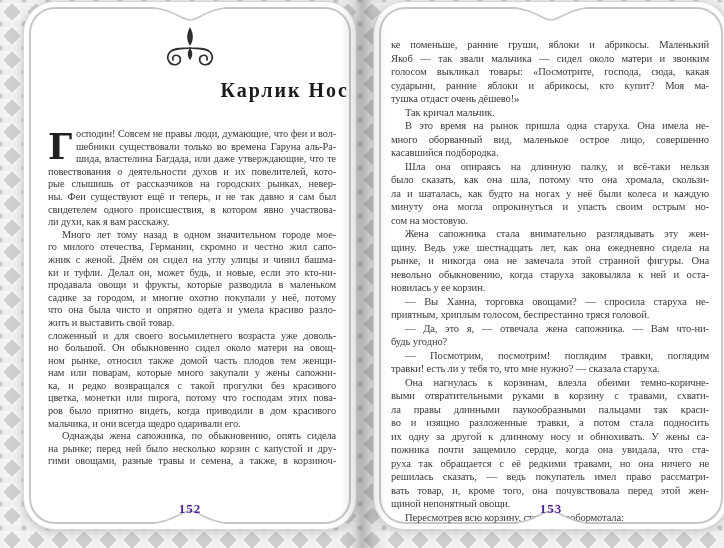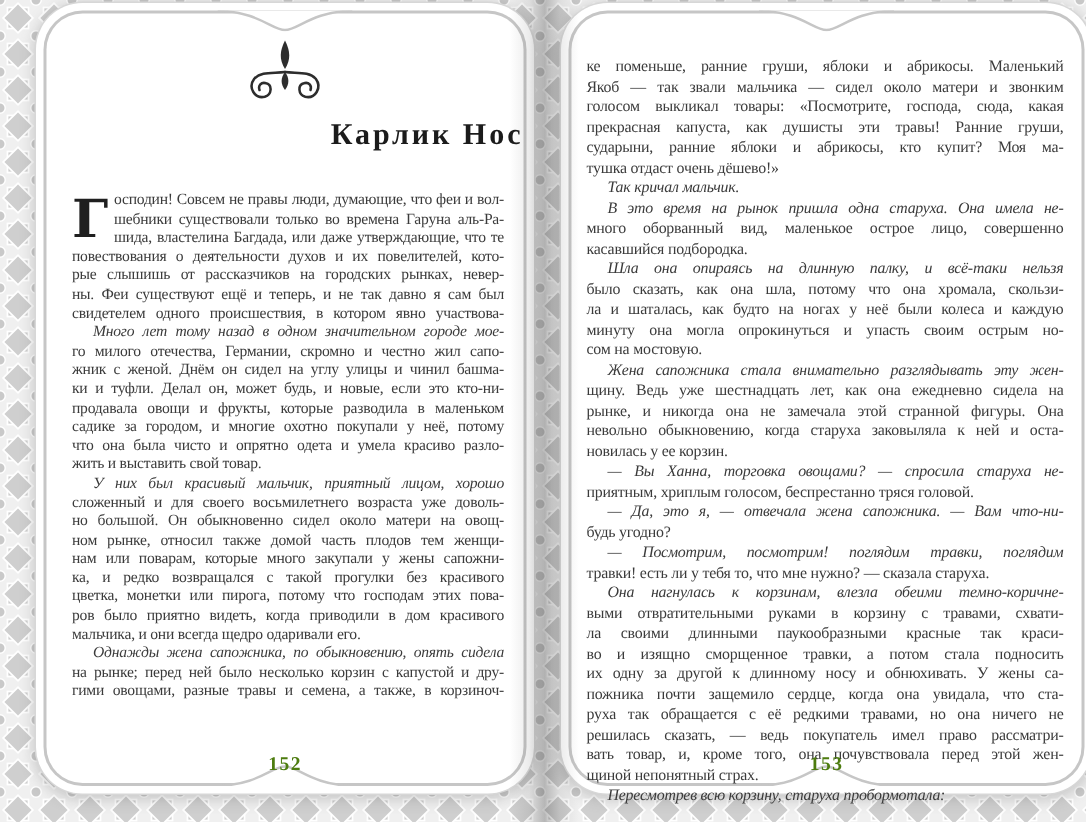--- a/index.html
+++ b/index.html
@@ -59,36 +59,36 @@
   }
   .page.right .text {
     margin-top: 0;
     padding: 29px 12px 0 10px;
     font-size: 10.6px;
     line-height: 13.5px;
   }
 
   .line { text-align: justify; text-align-last: justify; }
   .line.end { text-align-last: left; }
-  .line.ind { text-indent: 14px; font-style: italic; }
+  .line.ind { text-indent: 14px; }
 
   .dropcap {
     float: left;
     width: 23px; height: 36px;
     margin: 1px 5px 0 0;
     font-family: "DejaVu Serif", serif;
     font-size: 35px; line-height: 35px; font-weight: bold;
     color: #1f1f1f;
   }
 
   .pagenum {
     position: absolute; left: 0; right: 0; bottom: 5px;
     text-align: center;
     font-weight: bold; font-size: 13px; letter-spacing: 1px;
-    color: #4d7c0f;
+    color: #4c1d95;
     z-index: 4;
   }
 </style>
 </head>
 <body>
 
 <div class="spread">
 
   <svg class="bg" width="724" height="548">
     <defs>
@@ -126,29 +126,29 @@
 
     <div class="text">
         <span class="dropcap">Г</span>
         <div class="line">осподин! Совсем не правы люди, думающие, что феи и вол-</div>
         <div class="line">шебники существовали только во времена Гаруна аль-Ра-</div>
         <div class="line">шида, властелина Багдада, или даже утверждающие, что те</div>
         <div class="line">повествования о деятельности духов и их повелителей, кото-</div>
         <div class="line">рые слышишь от рассказчиков на городских рынках, невер-</div>
         <div class="line">ны. Феи существуют ещё и теперь, и не так давно я сам был</div>
         <div class="line">свидетелем одного происшествия, в котором явно участвова-</div>
+        <div class="line end">ли духи, как я вам расскажу.</div>
         <div class="line ind">Много лет тому назад в одном значительном городе мое-</div>
         <div class="line">го милого отечества, Германии, скромно и честно жил сапо-</div>
         <div class="line">жник с женой. Днём он сидел на углу улицы и чинил башма-</div>
         <div class="line">ки и туфли. Делал он, может будь, и новые, если это кто-ни-</div>
         <div class="line">продавала овощи и фрукты, которые разводила в маленьком</div>
         <div class="line">садике за городом, и многие охотно покупали у неё, потому</div>
         <div class="line">что она была чисто и опрятно одета и умела красиво разло-</div>
         <div class="line end">жить и выставить свой товар.</div>
-        <div class="line ind">У них был красивый мальчик, приятный лицом, хорошо</div>
         <div class="line">сложенный и для своего восьмилетнего возраста уже доволь-</div>
         <div class="line">но большой. Он обыкновенно сидел около матери на овощ-</div>
         <div class="line">ном рынке, относил также домой часть плодов тем женщи-</div>
         <div class="line">нам или поварам, которые много закупали у жены сапожни-</div>
         <div class="line">ка, и редко возвращался с такой прогулки без красивого</div>
         <div class="line">цветка, монетки или пирога, потому что господам этих пова-</div>
         <div class="line">ров было приятно видеть, когда приводили в дом красивого</div>
         <div class="line end">мальчика, и они всегда щедро одаривали его.</div>
         <div class="line ind">Однажды жена сапожника, по обыкновению, опять сидела</div>
         <div class="line">на рынке; перед ней было несколько корзин с капустой и дру-</div>
@@ -165,21 +165,20 @@
     </svg>
     <svg class="notch bottom" width="90" height="14" viewBox="0 0 90 14">
       <path d="M0 14 H90 L90 14 C62 13 54 1 45 1 C36 1 28 13 0 14 Z" fill="#ffffff"></path>
       <path d="M0 14 C28 13 36 1 45 1 C54 1 62 13 90 14" fill="none" stroke="#c6c6c6" stroke-width="1.6"></path>
     </svg>
 
     <div class="text">
         <div class="line">ке поменьше, ранние груши, яблоки и абрикосы. Маленький</div>
         <div class="line">Якоб — так звали мальчика — сидел около матери и звонким</div>
         <div class="line">голосом выкликал товары: «Посмотрите, господа, сюда, какая</div>
-        <div class="line">прекрасная капуста, как душисты эти травы! Ранние груши,</div>
         <div class="line">сударыни, ранние яблоки и абрикосы, кто купит? Моя ма-</div>
         <div class="line end">тушка отдаст очень дёшево!»</div>
         <div class="line ind end">Так кричал мальчик.</div>
         <div class="line ind">В это время на рынок пришла одна старуха. Она имела не-</div>
         <div class="line">много оборванный вид, маленькое острое лицо, совершенно</div>
         <div class="line end">касавшийся подбородка.</div>
         <div class="line ind">Шла она опираясь на длинную палку, и всё-таки нельзя</div>
         <div class="line">было сказать, как она шла, потому что она хромала, скользи-</div>
         <div class="line">ла и шаталась, как будто на ногах у неё были колеса и каждую</div>
         <div class="line">минуту она могла опрокинуться и упасть своим острым но-</div>
@@ -190,28 +189,28 @@
         <div class="line">невольно обыкновению, когда старуха заковыляла к ней и оста-</div>
         <div class="line end">новилась у ее корзин.</div>
         <div class="line ind">— Вы Ханна, торговка овощами? — спросила старуха не-</div>
         <div class="line end">приятным, хриплым голосом, беспрестанно тряся головой.</div>
         <div class="line ind">— Да, это я, — отвечала жена сапожника. — Вам что-ни-</div>
         <div class="line end">будь угодно?</div>
         <div class="line ind">— Посмотрим, посмотрим! поглядим травки, поглядим</div>
         <div class="line end">травки! есть ли у тебя то, что мне нужно? — сказала старуха.</div>
         <div class="line ind">Она нагнулась к корзинам, влезла обеими темно-коричне-</div>
         <div class="line">выми отвратительными руками в корзину с травами, схвати-</div>
-        <div class="line">ла своими длинными паукообразными красные так краси-</div>
-        <div class="line">во и изящно сморщенное травки, а потом стала подносить</div>
+        <div class="line">ла правы длинными паукообразными пальцами так краси-</div>
+        <div class="line">во и изящно разложенные травки, а потом стала подносить</div>
         <div class="line">их одну за другой к длинному носу и обнюхивать. У жены са-</div>
         <div class="line">пожника почти защемило сердце, когда она увидала, что ста-</div>
         <div class="line">руха так обращается с её редкими травами, но она ничего не</div>
         <div class="line">решилась сказать, — ведь покупатель имел право рассматри-</div>
         <div class="line">вать товар, и, кроме того, она почувствовала перед этой жен-</div>
-        <div class="line end">щиной непонятный страх.</div>
+        <div class="line end">щиной непонятный овощи.</div>
         <div class="line ind end">Пересмотрев всю корзину, старуха пробормотала:</div>
       </div>
 
     <div class="pagenum">153</div>
   </div>
 
   <div class="fold"></div>
 
 </div>
 

